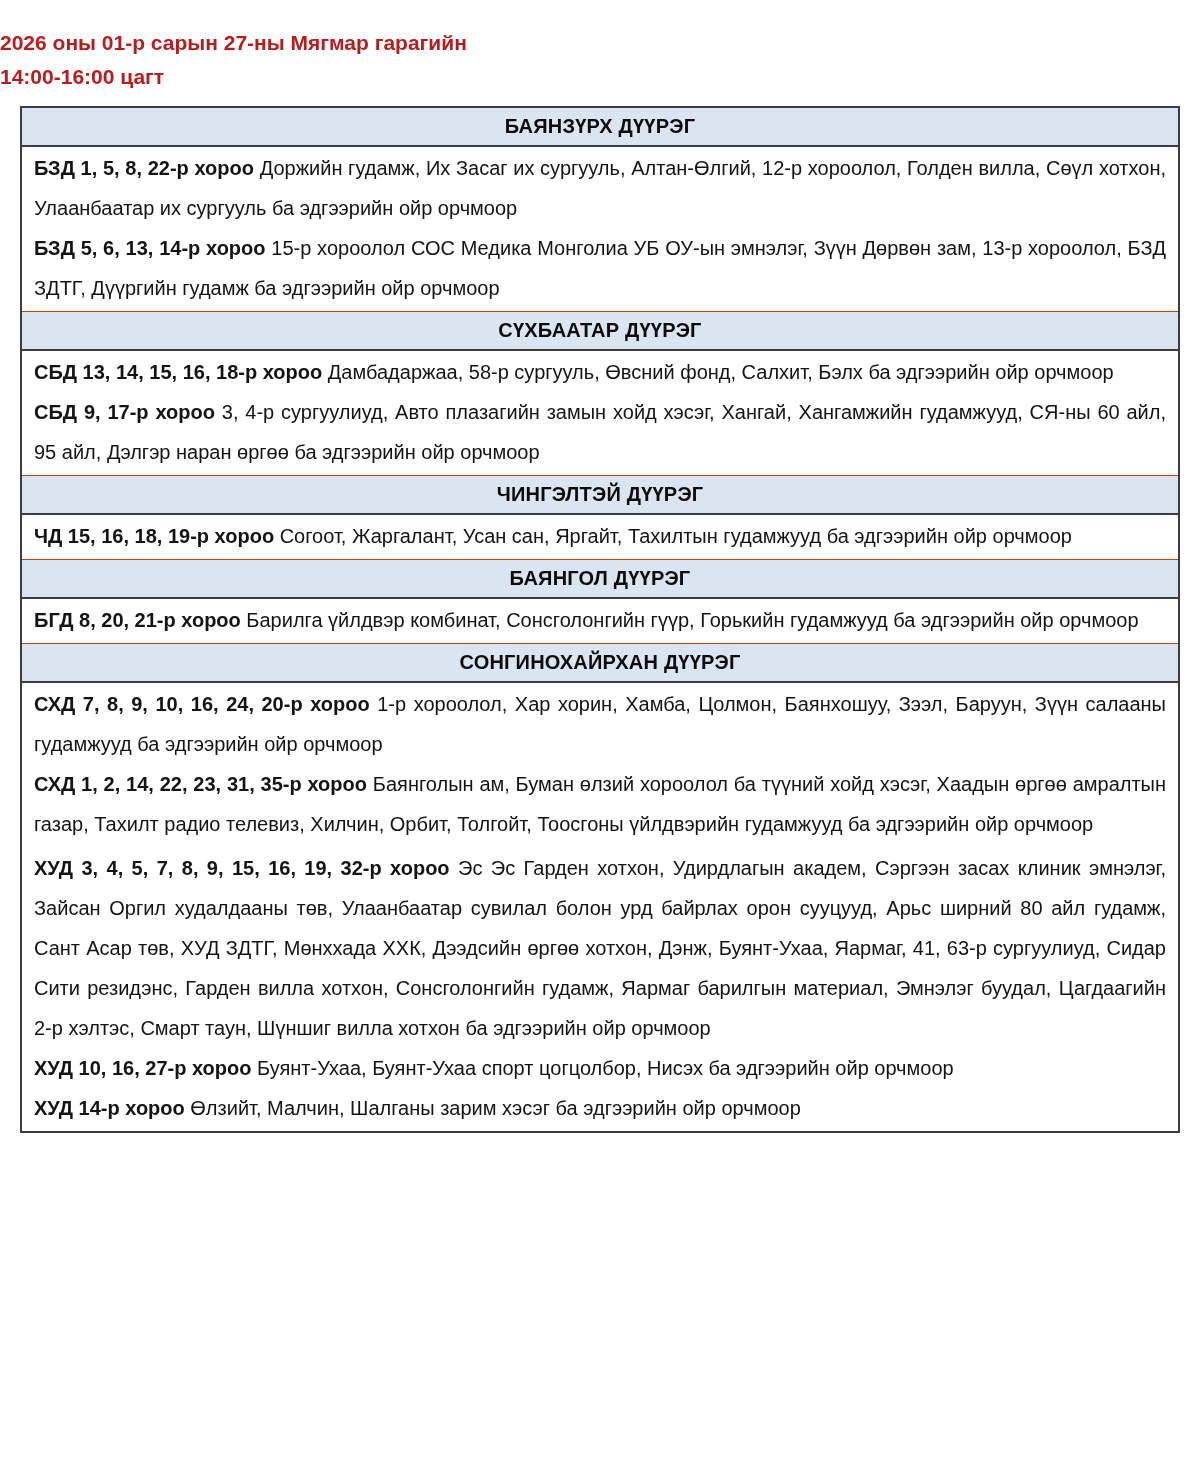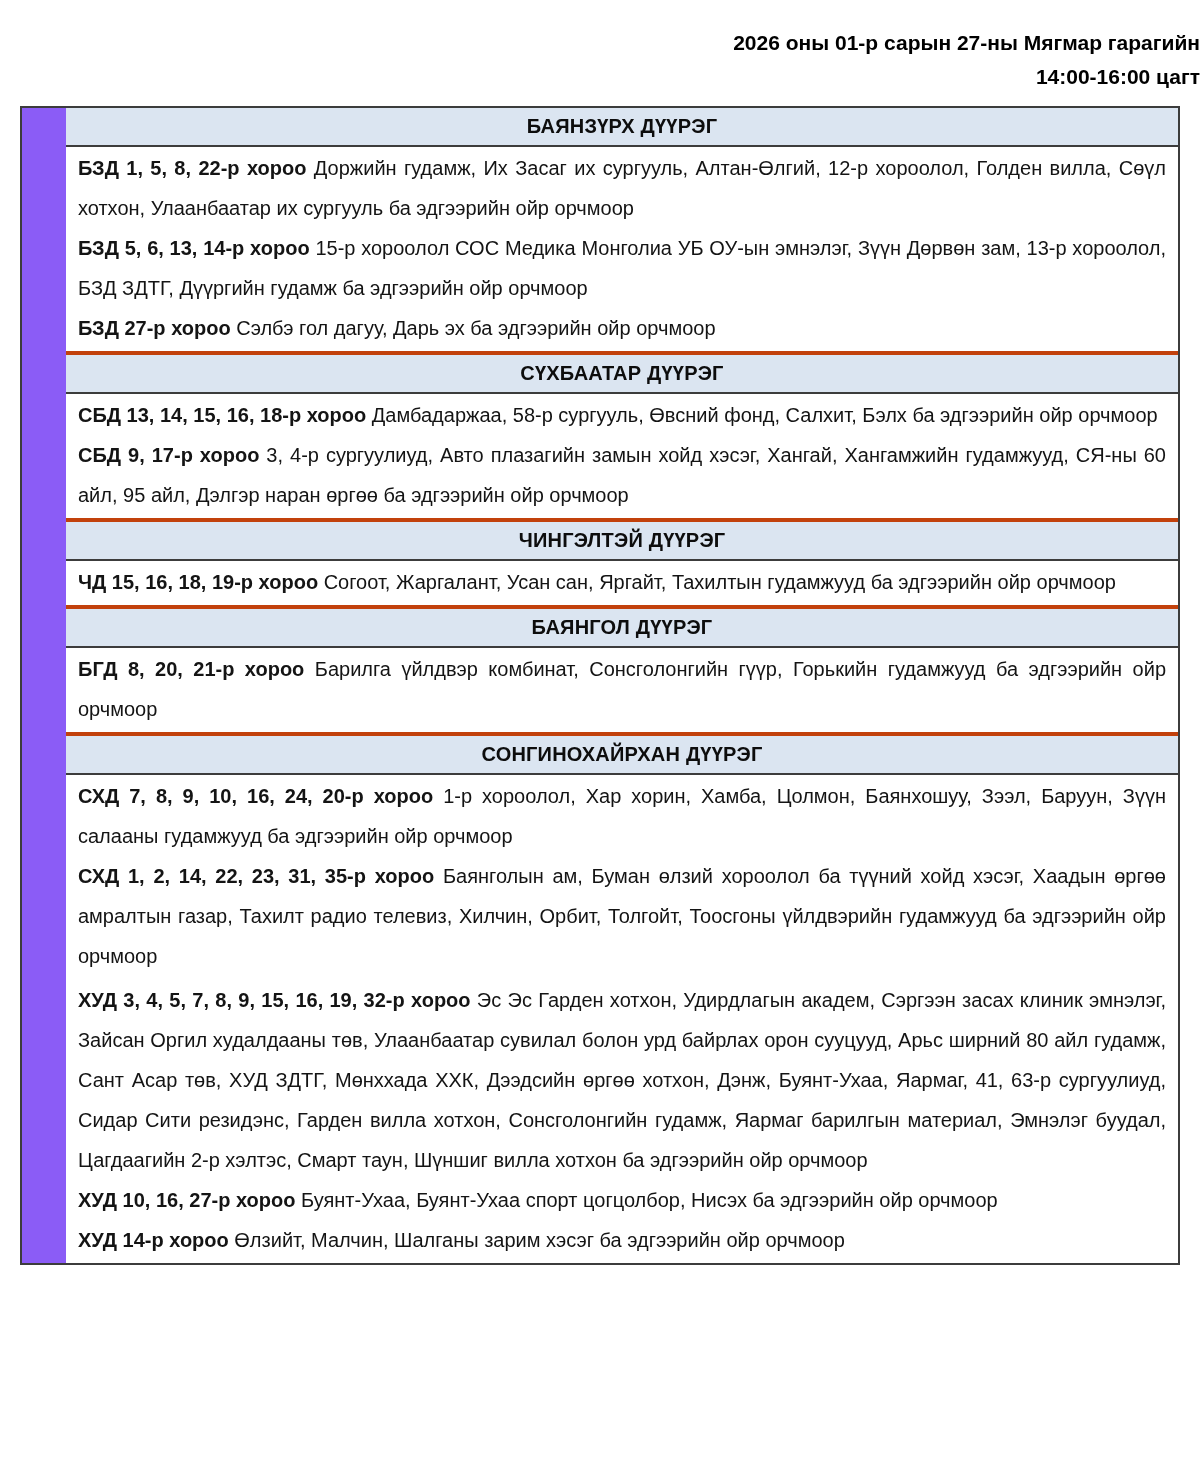--- a/index.html
+++ b/index.html
@@ -10,37 +10,36 @@
     -webkit-font-smoothing: antialiased;
   }
   .page {
     width: 1200px;
     min-height: 1467px;
     box-sizing: border-box;
     padding-top: 26px;
     background: #ffffff;
   }
   .title-line {
-    text-align: right;
+    text-align: left;
     font-weight: bold;
     font-size: 21px;
     line-height: 34px;
-    color: #000000;
+    color: #b91c1c;
   }
   .outage-table {
     width: 1160px;
     margin: 12px auto 16px auto;
     border: 2px solid #3c3c3c;
     box-sizing: border-box;
     background: #8b5cf6;
-    padding-left: 44px;
   }
   .section-header {
     background: #dbe5f1;
-    border-top: 4px solid #c2410c;
+    border-top: 1px solid #c2410c;
     border-bottom: 2px solid #3c3c3c;
     text-align: center;
     font-weight: bold;
     font-size: 20px;
     line-height: 23px;
     padding: 7px 4px;
     color: #0d0d0d;
     letter-spacing: 0.2px;
   }
   .outage-table > .section-header:first-child { border-top: none; }
@@ -69,24 +68,20 @@
 
     <div class="section-header">БАЯНЗҮРХ ДҮҮРЭГ</div>
     <div class="section-body">
       <p class="entry">
         <span class="lead">БЗД 1, 5, 8, 22-р хороо</span>
         <span>Доржийн гудамж, Их Засаг их сургууль, Алтан-Өлгий, 12-р хороолол, Голден вилла, Сөүл хотхон, Улаанбаатар их сургууль ба эдгээрийн ойр орчмоор</span>
       </p>
       <p class="entry">
         <span class="lead">БЗД 5, 6, 13, 14-р хороо</span>
         <span>15-р хороолол СОС Медика Монголиа УБ ОУ-ын эмнэлэг, Зүүн Дөрвөн зам, 13-р хороолол, БЗД ЗДТГ, Дүүргийн гудамж ба эдгээрийн ойр орчмоор</span>
-      </p>
-      <p class="entry">
-        <span class="lead">БЗД 27-р хороо</span>
-        <span>Сэлбэ гол дагуу, Дарь эх ба эдгээрийн ойр орчмоор</span>
       </p>
     </div>
 
     <div class="section-header">СҮХБААТАР ДҮҮРЭГ</div>
     <div class="section-body">
       <p class="entry">
         <span class="lead">СБД 13, 14, 15, 16, 18-р хороо</span>
         <span>Дамбадаржаа, 58-р сургууль, Өвсний фонд, Салхит, Бэлх ба эдгээрийн ойр орчмоор</span>
       </p>
       <p class="entry">

